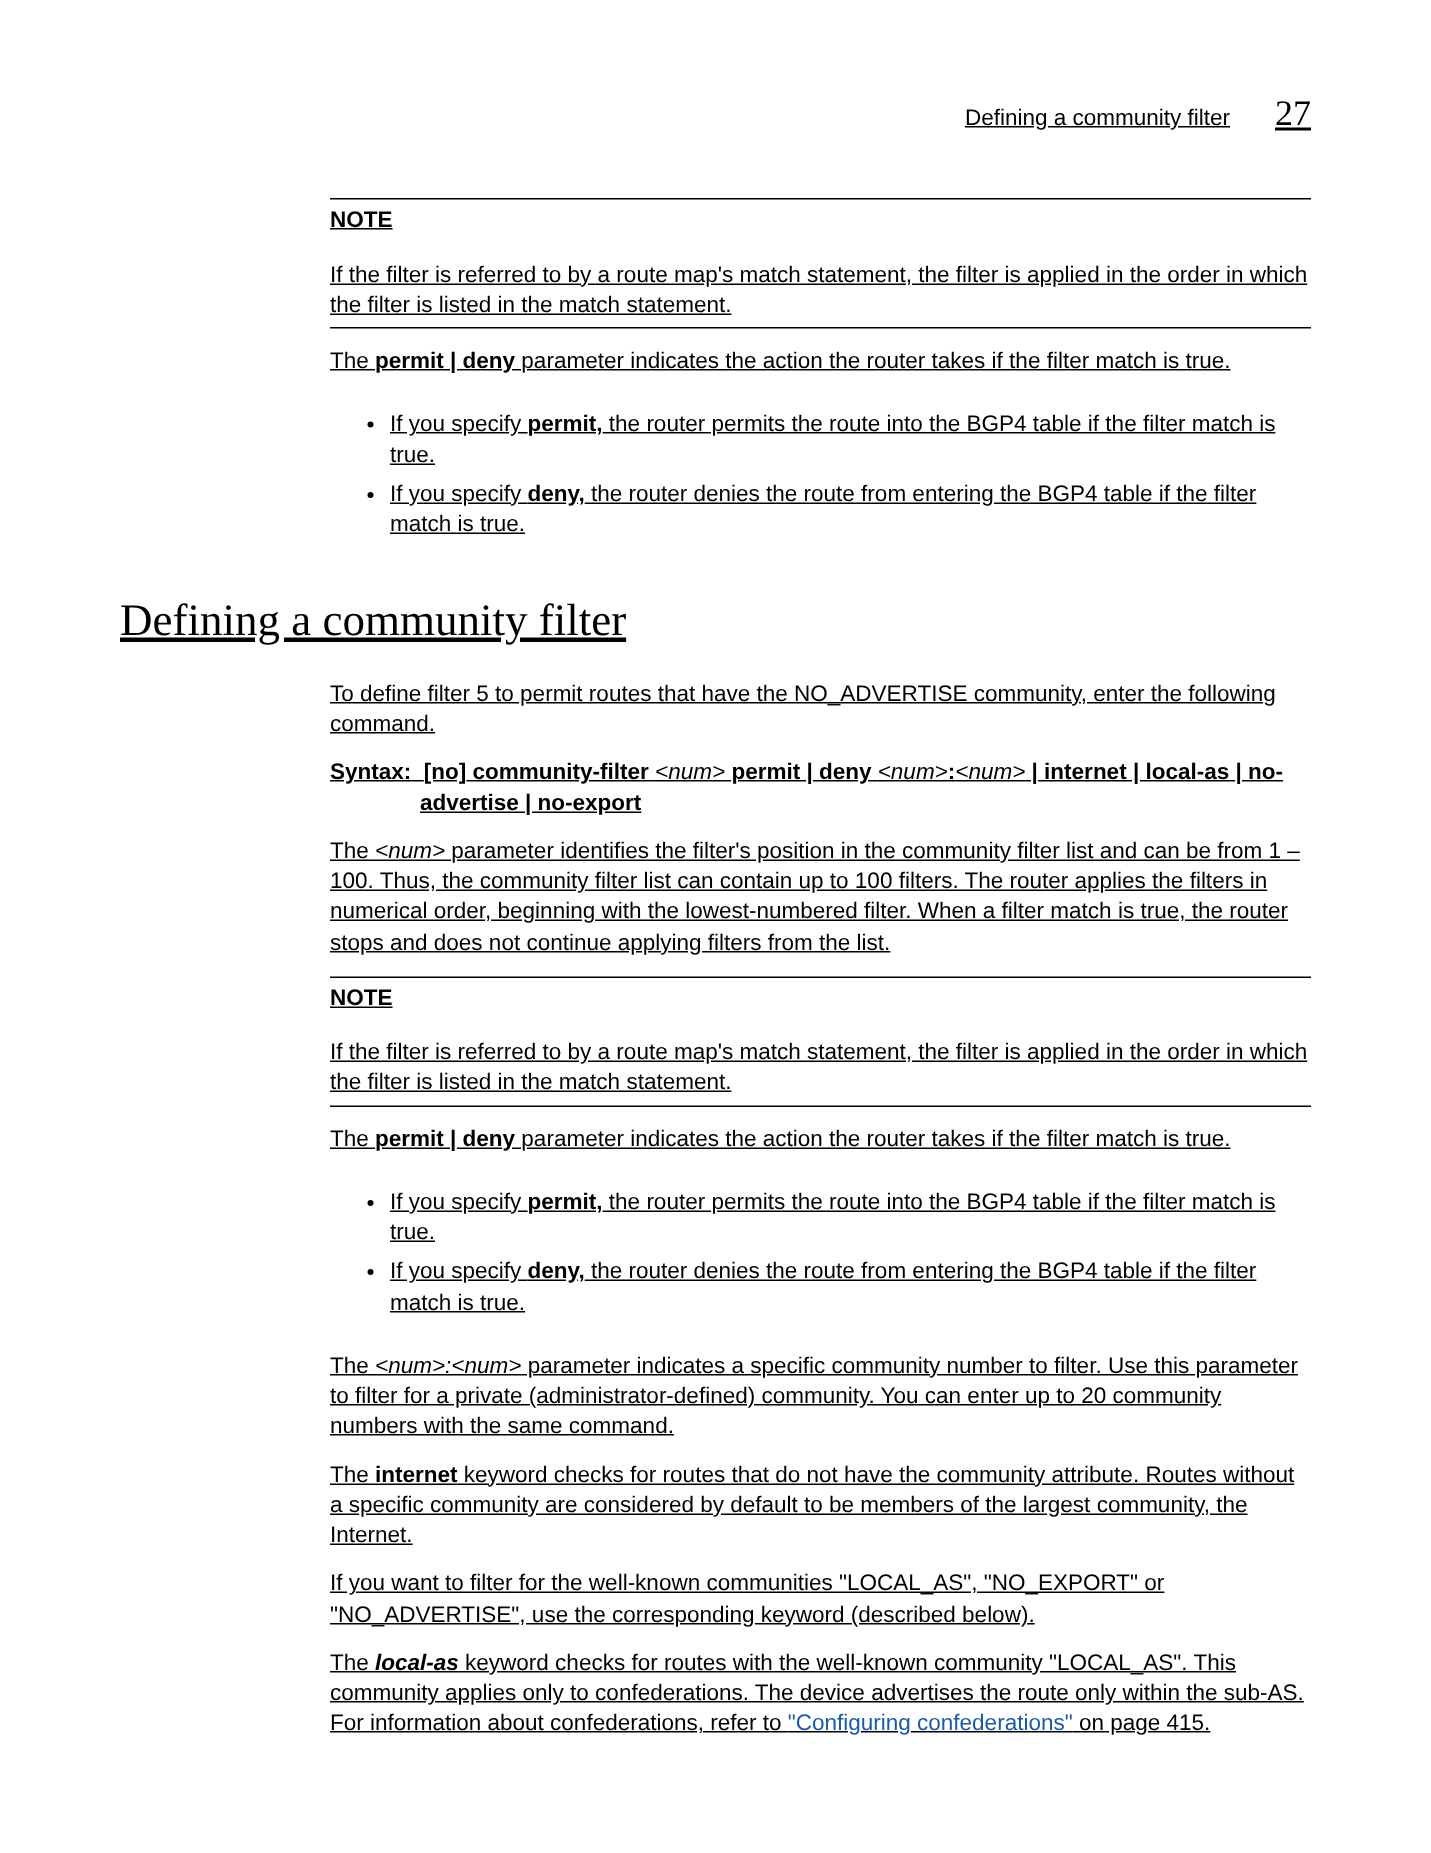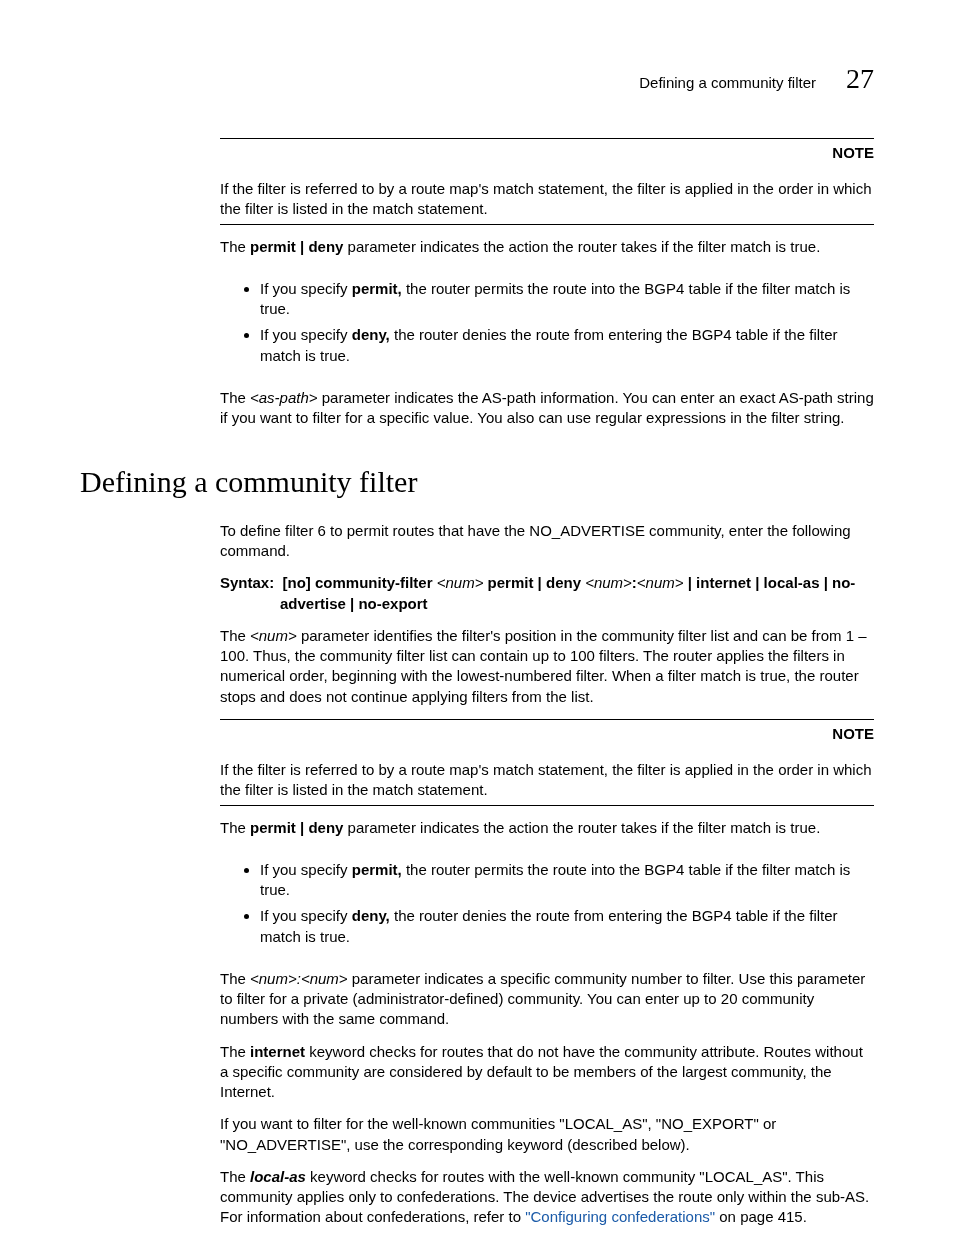--- a/index.html
+++ b/index.html
@@ -10,49 +10,49 @@
     color: #000000;
   }
   .page {
     width: 954px;
     height: 1235px;
     box-sizing: border-box;
     padding: 60px 80px 80px 80px;
     position: relative;
     font-size: 15px;
     line-height: 1.35;
+    text-decoration: underline;
   }
   .running-head {
     display: flex;
     justify-content: flex-end;
     align-items: baseline;
     gap: 30px;
     margin-bottom: 40px;
   }
   .running-head .rh-text {
     font-size: 15px;
     font-family: Arial, Helvetica, sans-serif;
   }
   .running-head .rh-num {
-    font-size: 28px;
+    font-size: 24px;
     font-family: Georgia, 'Times New Roman', serif;
   }
   .content-block {
     margin-left: 140px;
   }
   .rule {
     border: none;
     border-top: 1.5px solid #000;
     margin: 0;
   }
   .note-label {
     font-weight: bold;
     margin-top: 4px;
     margin-bottom: 2px;
-    text-align: right;
   }
   .note-text {
     margin: 16px 0 4px 0;
   }
   .para {
     margin: 12px 0;
   }
   .bullets {
     list-style: disc;
     padding-left: 40px;
@@ -102,31 +102,28 @@
 
     <ul class="bullets">
       <li>
         <span>If you specify </span><span class="bold">permit,</span><span> the router permits the route into the BGP4 table if the filter match is true.</span>
       </li>
       <li>
         <span>If you specify </span><span class="bold">deny,</span><span> the router denies the route from entering the BGP4 table if the filter match is true.</span>
       </li>
     </ul>
 
-    <p class="para">
-      <span>The </span><span class="italic">&lt;as-path&gt;</span><span> parameter indicates the AS-path information.  You can enter an exact AS-path string if you want to filter for a specific value.  You also can use regular expressions in the filter string.</span>
-    </p>
 
   </div>
 
   <h1 class="section-title">Defining a community filter</h1>
 
   <div class="content-block">
 
-    <p class="para">To define filter 6 to permit routes that have the NO_ADVERTISE community, enter the following command.</p>
+    <p class="para">To define filter 5 to permit routes that have the NO_ADVERTISE community, enter the following command.</p>
 
     <div class="syntax-block">
       <p class="syntax-hang" style="margin:0;">
         <span class="bold">Syntax:</span>&nbsp;&nbsp;<span class="bold">[no]</span><span class="bold"> community-filter </span><span class="italic">&lt;num&gt;</span><span class="bold"> permit | deny </span><span class="italic">&lt;num&gt;</span><span class="bold">:</span><span class="italic">&lt;num&gt;</span><span class="bold"> | internet | local-as | no-advertise | no-export</span>
       </p>
     </div>
 
     <p class="para">
       <span>The </span><span class="italic">&lt;num&gt;</span><span> parameter identifies the filter's position in the community filter list and can be from 1 – 100.  Thus, the community filter list can contain up to 100 filters.  The router applies the filters in numerical order, beginning with the lowest-numbered filter.  When a filter match is true, the router stops and does not continue applying filters from the list.</span>
     </p>

